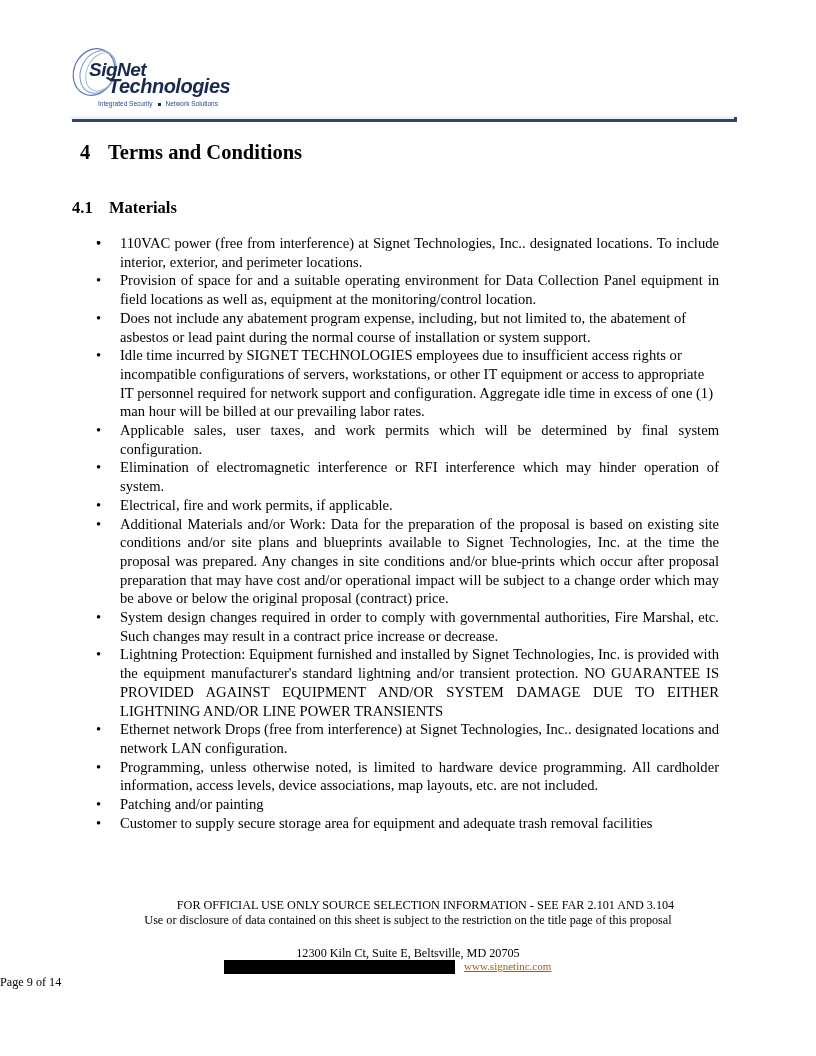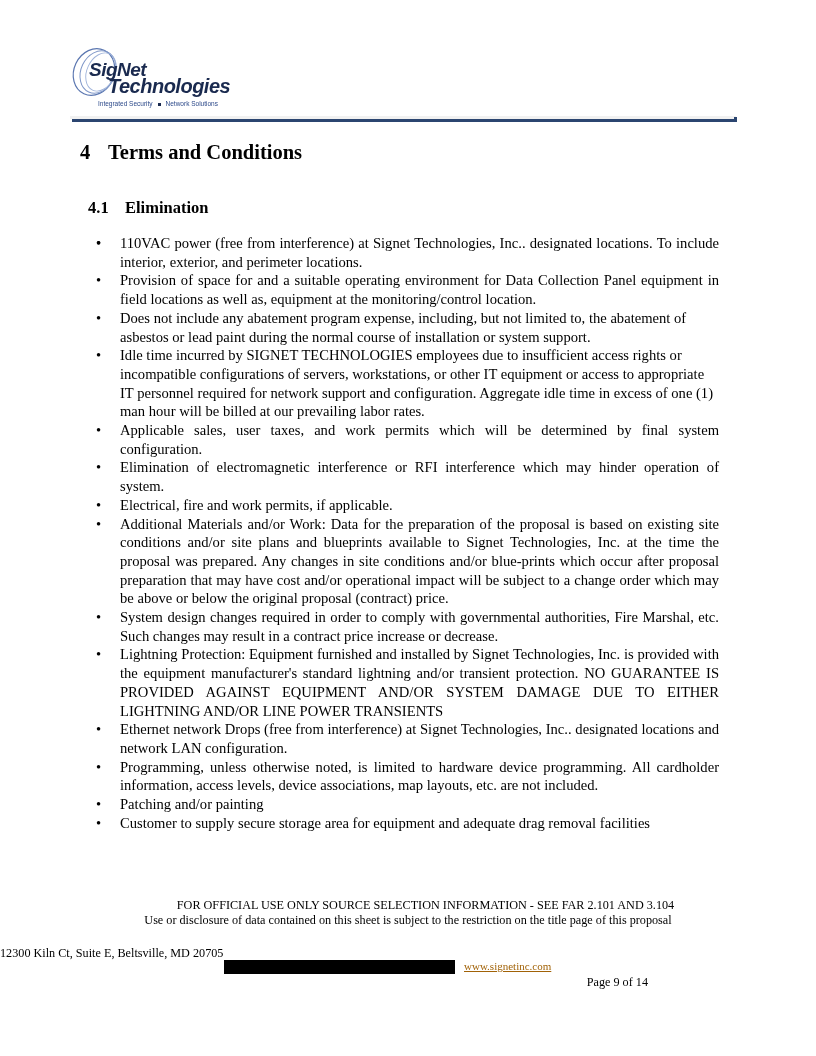--- a/index.html
+++ b/index.html
@@ -25,33 +25,33 @@
       font-size: 6.5px; color: #2d4a8a;
     }
     .logo-tagline .sep { display: inline-block; width: 3px; height: 3px; background: #1a2a4f; margin: 0 5px; vertical-align: middle; }
     .header-rule-shadow { position: absolute; left: 70px; top: 116px; width: 666px; height: 3px; background: #f1f1f1; }
     .header-rule { position: absolute; left: 72px; top: 119px; width: 665px; height: 3px; background: #2b4570; }
     .header-rule-end { position: absolute; left: 734px; top: 117px; width: 3px; height: 5px; background: #2b4570; }
 
     .h1 { position: absolute; left: 80px; top: 141px; font-weight: bold; font-size: 20.5px; white-space: nowrap; }
     .h1 .num { display: inline-block; width: 28px; }
     .h2 { position: absolute; left: 72px; top: 198px; font-weight: bold; font-size: 16.5px; white-space: nowrap; }
-    .h2 .num { display: inline-block; width: 37px; margin-left: 16px; }
+    .h2 .num { display: inline-block; width: 37px; }
 
     ul.excl { position: absolute; left: 96px; top: 234px; width: 623px; margin: 0; padding: 0; list-style: none; }
     ul.excl li { position: relative; padding-left: 24px; font-size: 14.6px; line-height: 18.7px; text-align: justify; }
     ul.excl li .bullet { position: absolute; left: 0; top: 0; }
     ul.excl li.nojust { text-align: left; }
 
     .footer1 { position: absolute; left: 0; width: 816px; top: 898px; text-align: center; font-size: 12.2px; line-height: 15px; }
     .footer1 .l1 { padding-left: 0; margin-left: 35px; }
-    .addr { position: absolute; left: 0; width: 816px; top: 946px; font-size: 12.2px; line-height: 15px; }
+    .addr { position: absolute; left: 0; width: 816px; top: 946px; text-align: center; font-size: 12.2px; line-height: 15px; }
     .redact { position: absolute; left: 224px; top: 960px; width: 231px; height: 14px; background: #000; }
     .url { position: absolute; left: 464px; top: 960px; font-size: 11px; color: #a16207; text-decoration: underline; }
-    .pageno { position: absolute; left: 0; width: 648px; top: 975px; text-align: right; font-size: 12.2px; }
+    .pageno { position: absolute; left: 0; width: 648px; top: 975px; text-align: left; font-size: 12.2px; }
   </style>
 </head>
 <body>
 
 <div class="logo">
   <svg width="60" height="60" viewBox="0 0 60 60">
     <ellipse cx="26" cy="26" rx="20" ry="24" fill="none" stroke="#5a76b0" stroke-width="1.2" transform="rotate(25 26 26)"></ellipse>
     <ellipse cx="30" cy="26" rx="17" ry="22" fill="none" stroke="#7f97c8" stroke-width="1" transform="rotate(25 30 26)"></ellipse>
     <ellipse cx="33" cy="26" rx="14" ry="20" fill="none" stroke="#9fb3da" stroke-width="0.9" transform="rotate(25 33 26)"></ellipse>
   </svg>
@@ -63,39 +63,39 @@
 </div>
 <div class="header-rule-shadow"></div>
 <div class="header-rule"></div>
 <div class="header-rule-end"></div>
 
 <div class="h1">
   <span class="num">4</span><span>Terms and Conditions</span>
 </div>
 
 <div class="h2">
-  <span class="num">4.1</span><span>Elimination</span>
+  <span class="num">4.1</span><span>Materials</span>
 </div>
 
 <ul class="excl">
   <li><span class="bullet">•</span></li>
   <li><span class="bullet">•</span><span>110VAC power (free from interference) at Signet Technologies, Inc.. designated locations. To include interior, exterior, and perimeter locations.</span></li>
   <li><span class="bullet">•</span><span>Provision of space for and a suitable operating environment for Data Collection Panel equipment in field locations as well as, equipment at the monitoring/control location.</span></li>
   <li class="nojust"><span class="bullet">•</span><span>Does not include any abatement program expense, including, but not limited to, the abatement of asbestos or lead paint during the normal course of installation or system support.</span></li>
   <li class="nojust"><span class="bullet">•</span><span>Idle time incurred by SIGNET TECHNOLOGIES employees due to insufficient access rights or incompatible configurations of servers, workstations, or other IT equipment  or access to appropriate IT personnel required for  network support and configuration.  Aggregate idle time in excess of one (1) man hour will be billed at our prevailing labor rates.</span></li>
   <li><span class="bullet">•</span><span>Applicable sales, user taxes, and work permits which will be determined by final system configuration.</span></li>
   <li><span class="bullet">•</span><span>Elimination of electromagnetic interference or RFI interference which may hinder operation of system.</span></li>
   <li><span class="bullet">•</span><span>Electrical, fire and work permits, if applicable.</span></li>
   <li><span class="bullet">•</span><span>Additional Materials and/or Work:  Data for the preparation of the proposal is based on existing site conditions and/or site plans and blueprints available to Signet Technologies, Inc. at the time the proposal was prepared.  Any changes in site conditions and/or blue-prints which occur after proposal preparation that may have cost and/or operational impact will be subject to a change order which may be above or below the original proposal (contract) price.</span></li>
   <li><span class="bullet">•</span><span>System design changes required in order to comply with governmental authorities, Fire Marshal, etc. Such changes may result in a contract price increase or decrease.</span></li>
   <li><span class="bullet">•</span><span>Lightning Protection: Equipment furnished and installed by Signet Technologies, Inc. is provided with the equipment manufacturer's standard lightning and/or transient protection. NO GUARANTEE IS PROVIDED AGAINST EQUIPMENT AND/OR SYSTEM DAMAGE DUE TO EITHER LIGHTNING AND/OR LINE POWER TRANSIENTS</span></li>
   <li><span class="bullet">•</span><span>Ethernet network Drops (free from interference) at Signet Technologies, Inc.. designated locations and network LAN configuration.</span></li>
   <li><span class="bullet">•</span><span>Programming, unless otherwise noted, is limited to hardware device programming.  All cardholder information, access levels, device associations, map layouts, etc. are not included.</span></li>
   <li class="nojust"><span class="bullet">•</span><span>Patching and/or painting</span></li>
-  <li class="nojust"><span class="bullet">•</span><span>Customer to supply secure storage area for equipment and adequate drag removal facilities</span></li>
+  <li class="nojust"><span class="bullet">•</span><span>Customer to supply secure storage area for equipment and adequate trash removal facilities</span></li>
 </ul>
 
 <div class="footer1">
   <div class="l1">FOR OFFICIAL USE ONLY SOURCE SELECTION INFORMATION - SEE FAR 2.101 AND 3.104</div>
   <div>Use or disclosure of data contained on this sheet is subject to the restriction on the title page of this proposal</div>
 </div>
 <div class="addr">12300 Kiln Ct, Suite E, Beltsville, MD 20705</div>
 <div class="redact"></div>
 <a class="url">www.signetinc.com</a>
 <div class="pageno">Page 9 of 14</div>

